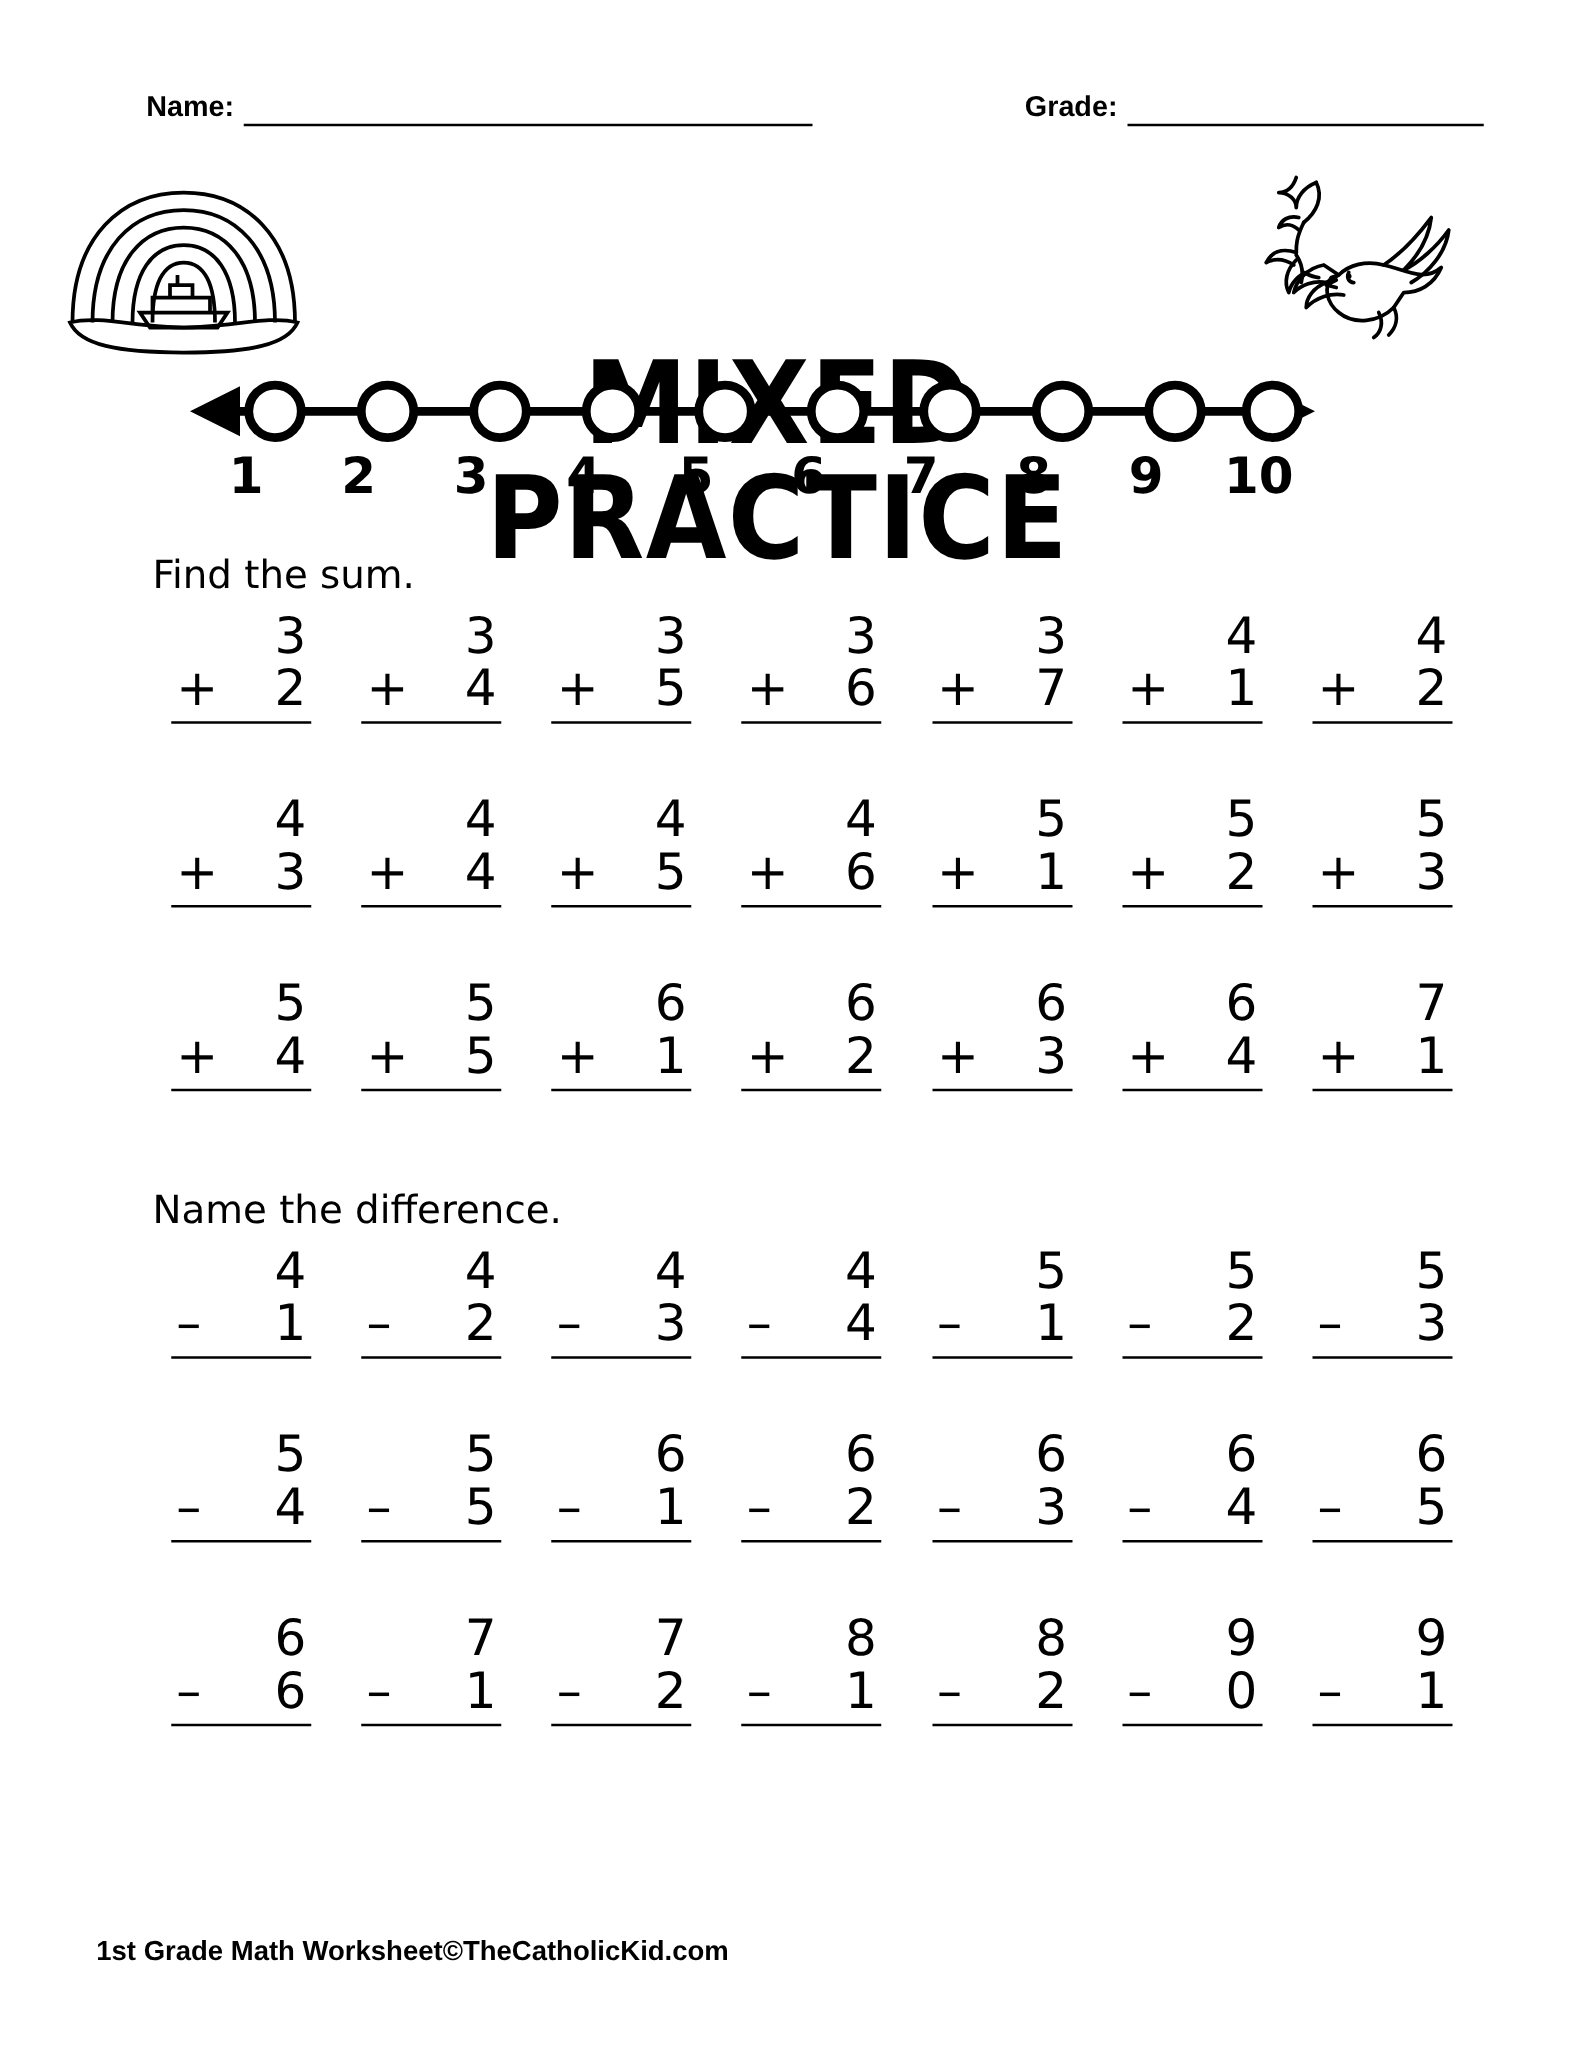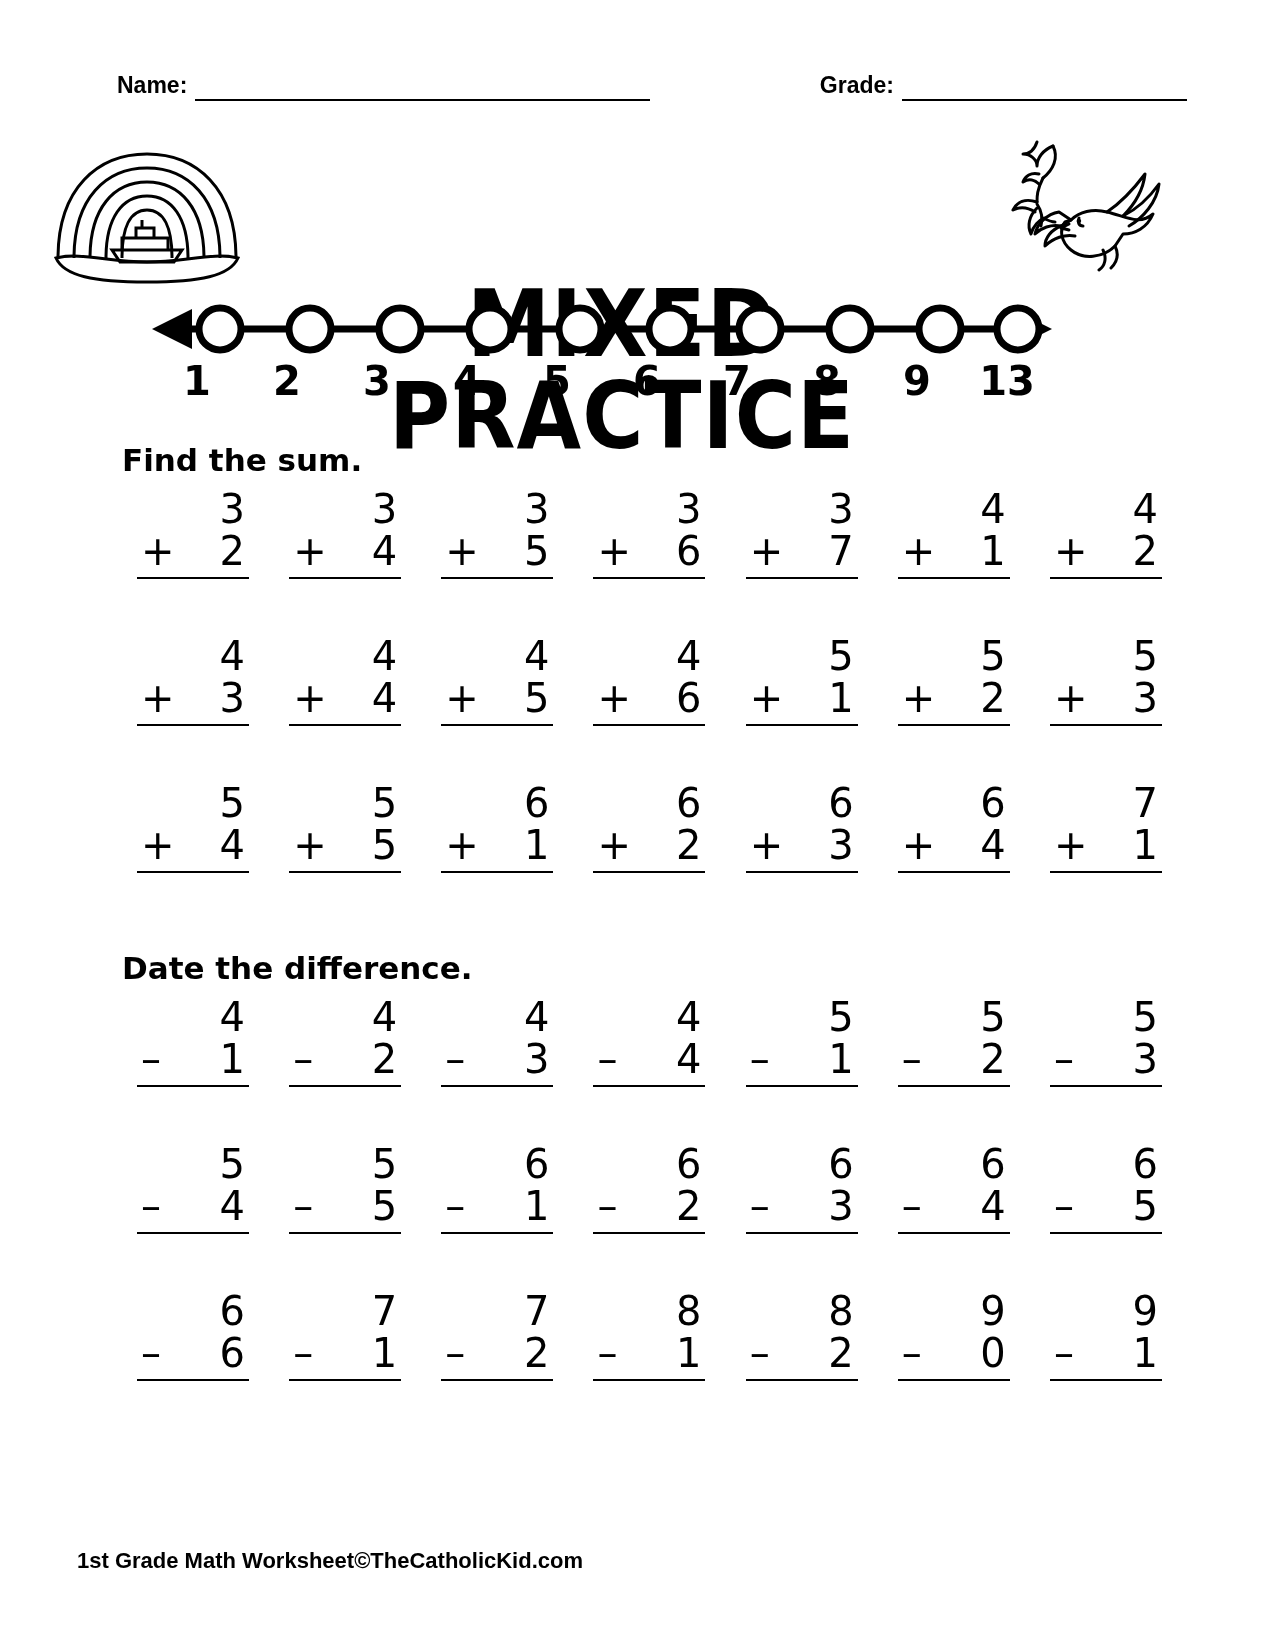--- a/index.html
+++ b/index.html
@@ -105,21 +105,21 @@
     font-family: "DejaVu Sans", sans-serif;
     font-size: 40px;
     font-weight: 600;
   }
 
   
   .section-heading {
     position: absolute;
     font-family: "DejaVu Sans", sans-serif;
     font-size: 31px;
-    font-weight: 700;
+    font-weight: 400;
     text-align: center;
   }
   #sum-heading { left: 110px; top: 442px; }
   #diff-heading { left: 110px; top: 950px; }
 
   
   .grid {
     position: absolute;
     left: 105px;
     width: 1065px;
@@ -267,21 +267,21 @@
     <div class="nl-labels">
       <span>1</span>
       <span>2</span>
       <span>3</span>
       <span>4</span>
       <span>5</span>
       <span>6</span>
       <span>7</span>
       <span>8</span>
       <span>9</span>
-      <span>13</span>
+      <span>10</span>
     </div>
   </div>
 
   <div class="section-heading" id="sum-heading">Find the sum.</div>
   <div class="grid" id="sum-grid">
       <div class="problem">
         <div class="prob-inner">
           <div class="top-num">3</div>
           <div class="bot-row">
             <span class="op">+</span>
@@ -485,21 +485,21 @@
           <div class="top-num">7</div>
           <div class="bot-row">
             <span class="op">+</span>
             <span class="bot-num">1</span>
           </div>
           <div class="rulebar"></div>
         </div>
       </div>
     </div>
 
-  <div class="section-heading" id="diff-heading">Date the difference.</div>
+  <div class="section-heading" id="diff-heading">Name the difference.</div>
   <div class="grid" id="diff-grid">
       <div class="problem">
         <div class="prob-inner">
           <div class="top-num">4</div>
           <div class="bot-row">
             <span class="op">–</span>
             <span class="bot-num">1</span>
           </div>
           <div class="rulebar"></div>
         </div>

